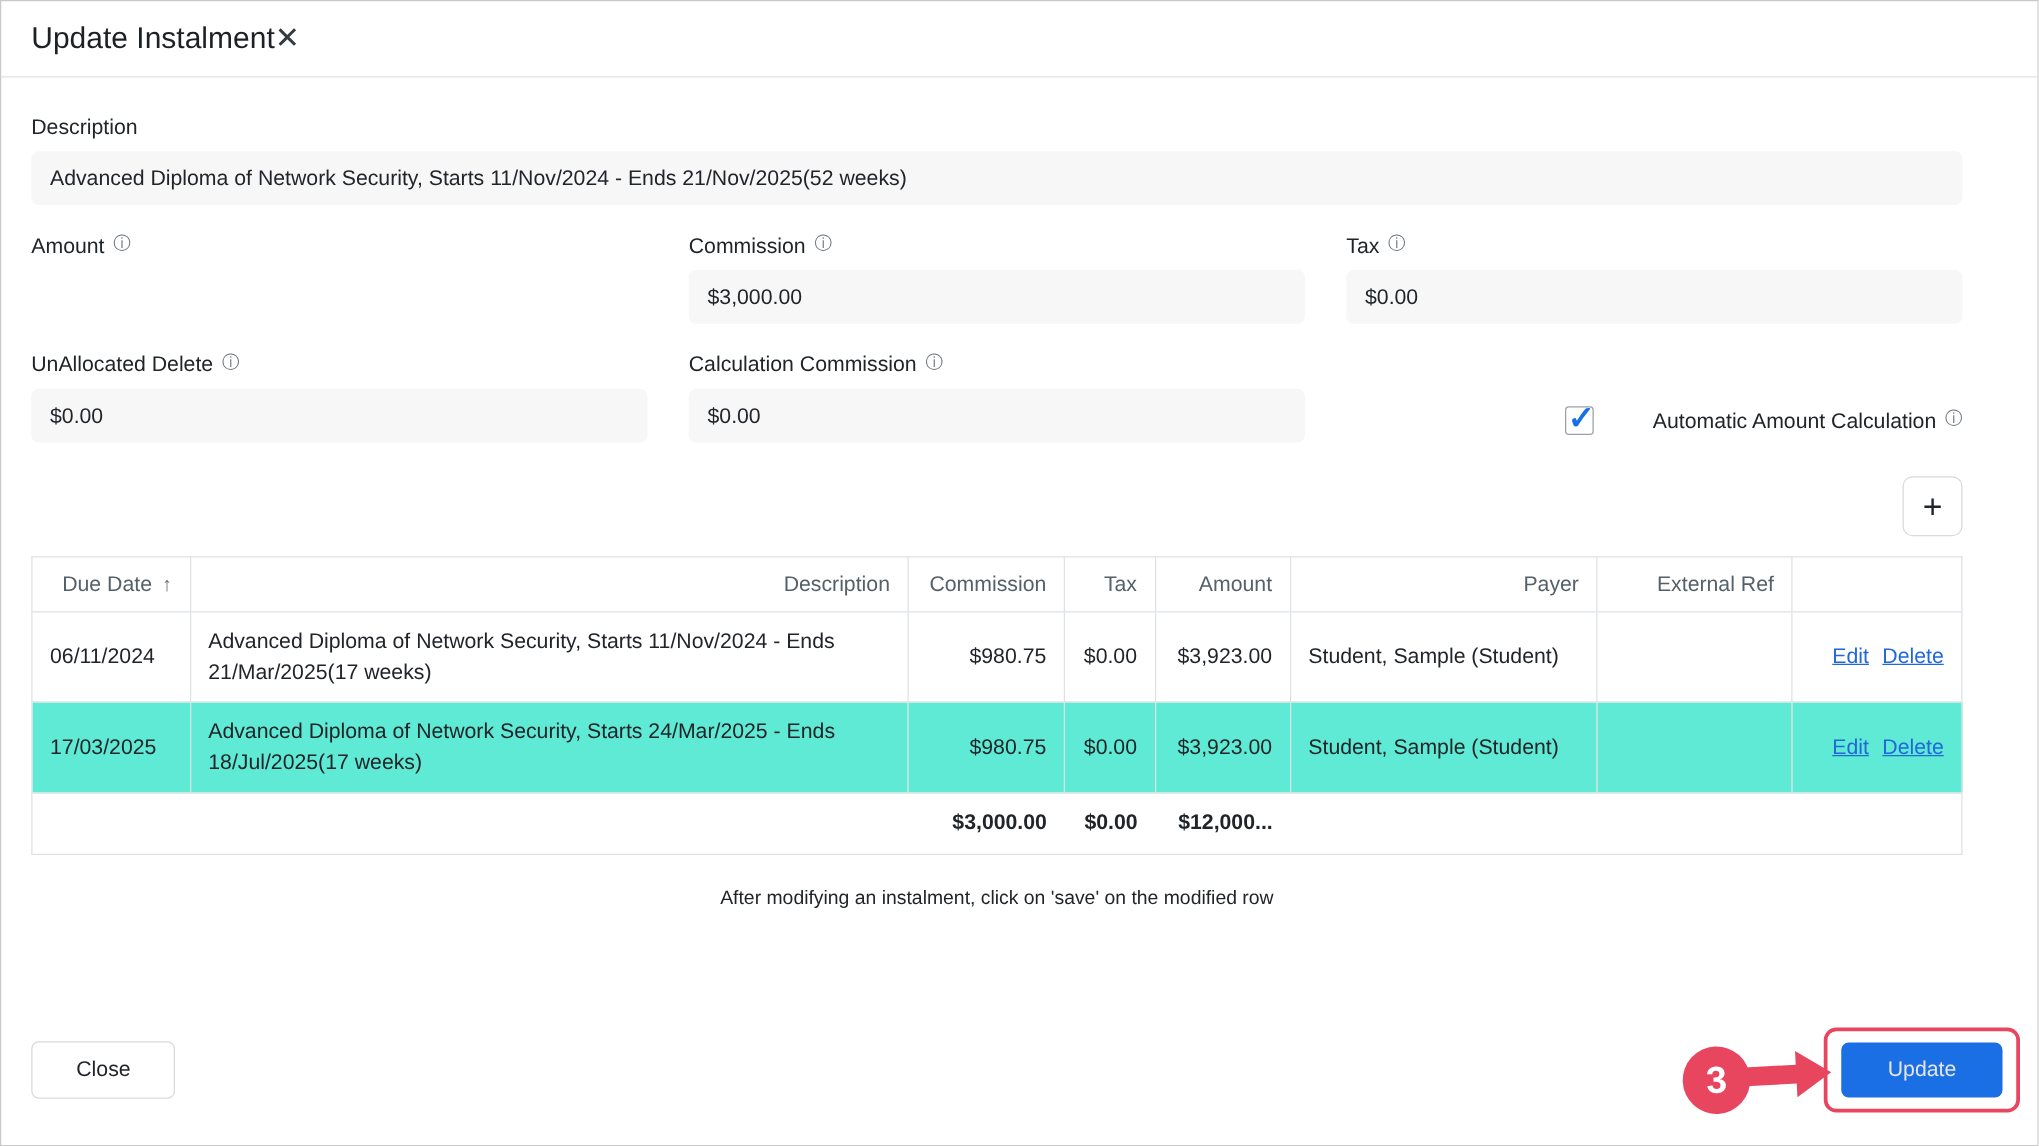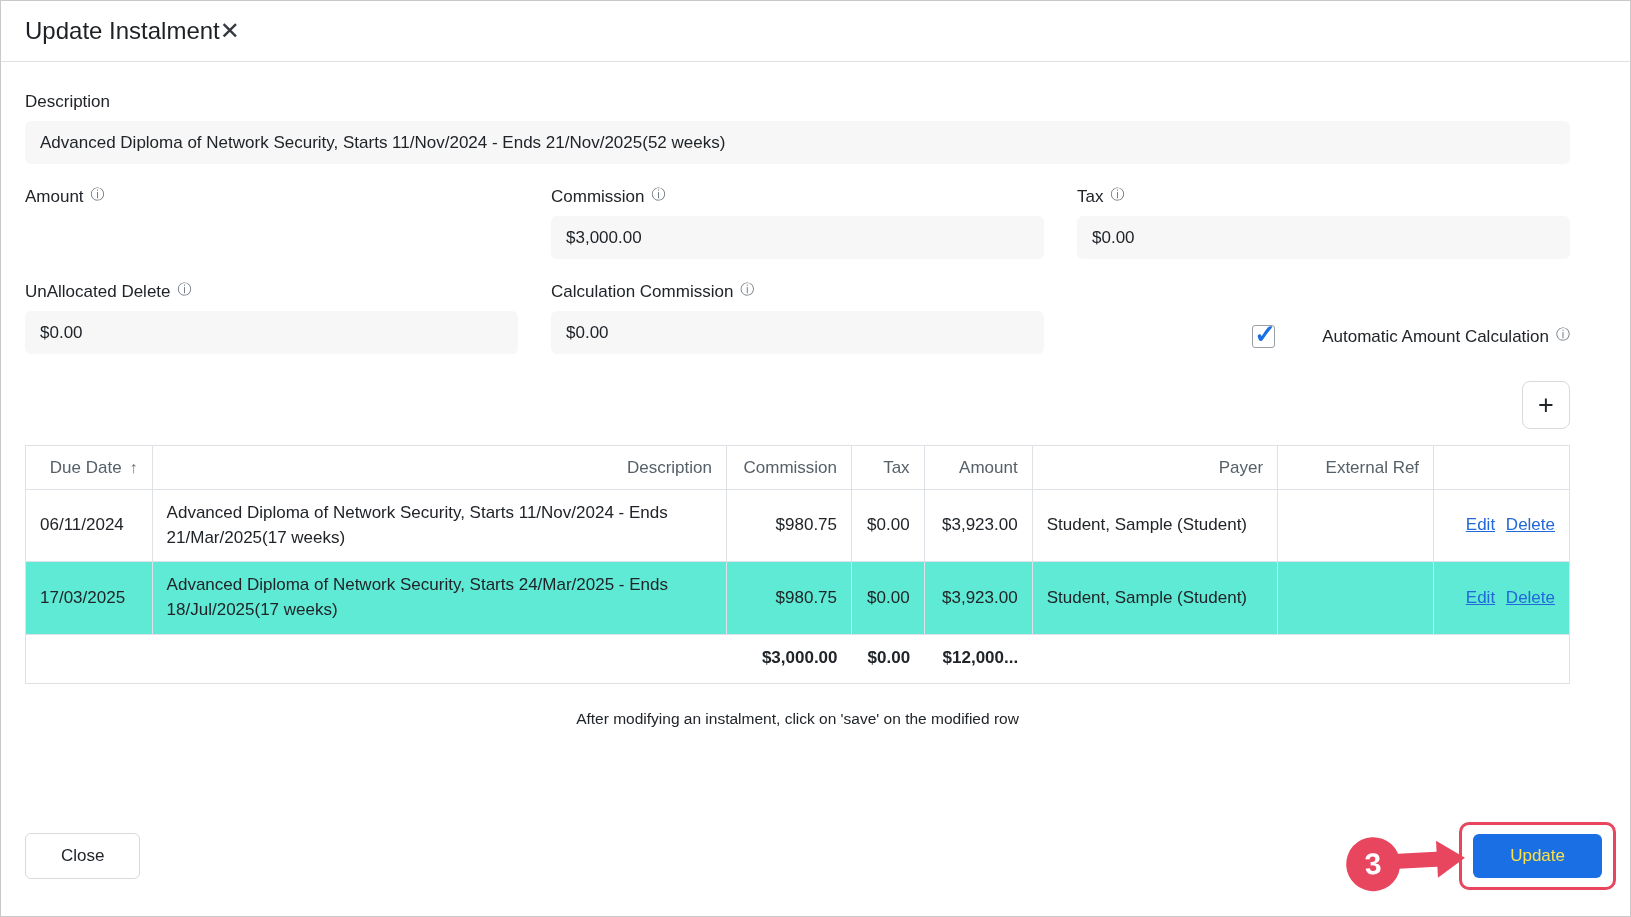--- a/index.html
+++ b/index.html
@@ -114,21 +114,21 @@
     background: #ffffff; border: 1px solid #d9d9d9; border-radius: 6px;
     padding: 12px 35px; font-size: 17px; color: #212529; cursor: pointer;
     font-family: "Liberation Sans", sans-serif;
   }
   .update-wrap { position: relative; }
   .red-box {
     border: 3px solid #e8465f; border-radius: 10px;
     padding: 9px 11px; background: #ffffff;
   }
   .update-btn {
-    background: #1a6fe4; color: #fde047; border: none; border-radius: 6px;
+    background: #1a6fe4; color: #e5e5e5; border: none; border-radius: 6px;
     padding: 12px 37px; font-size: 17px; cursor: pointer;
     font-family: "Liberation Sans", sans-serif;
   }
   .annotation-arrow {
     position: absolute; right: 100%; top: 50%;
     transform: translateY(-46%); margin-right: -10px;
     pointer-events: none;
   }
 </style>
 </head>

